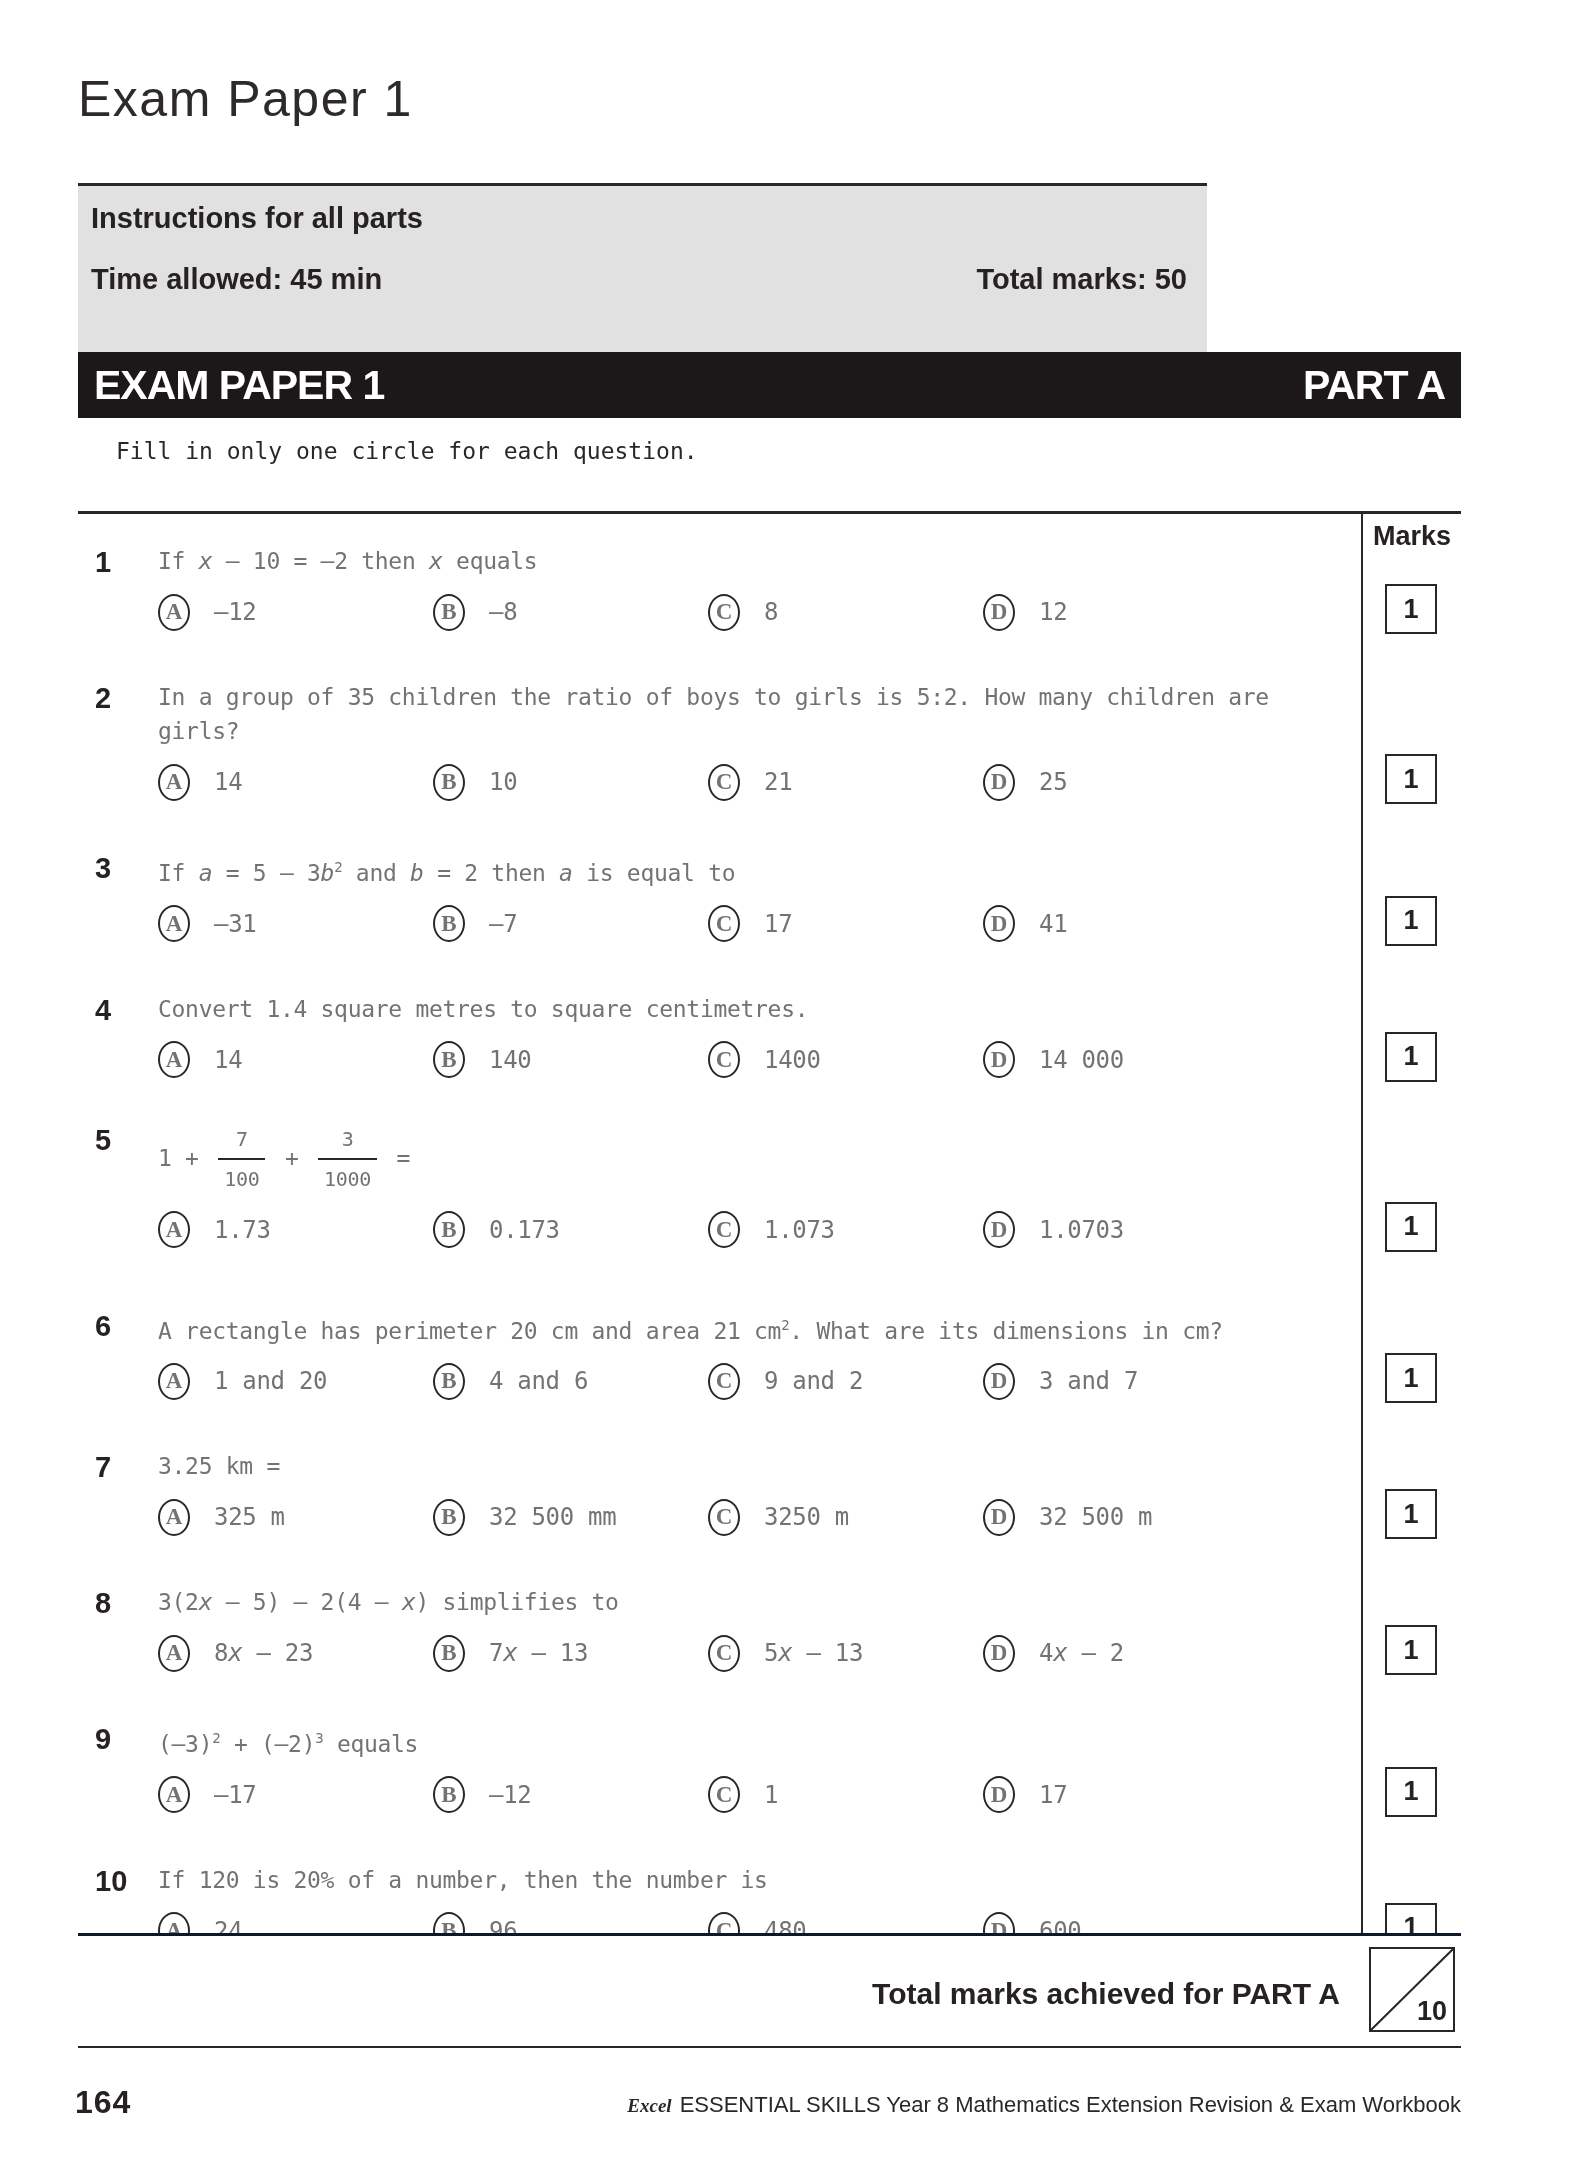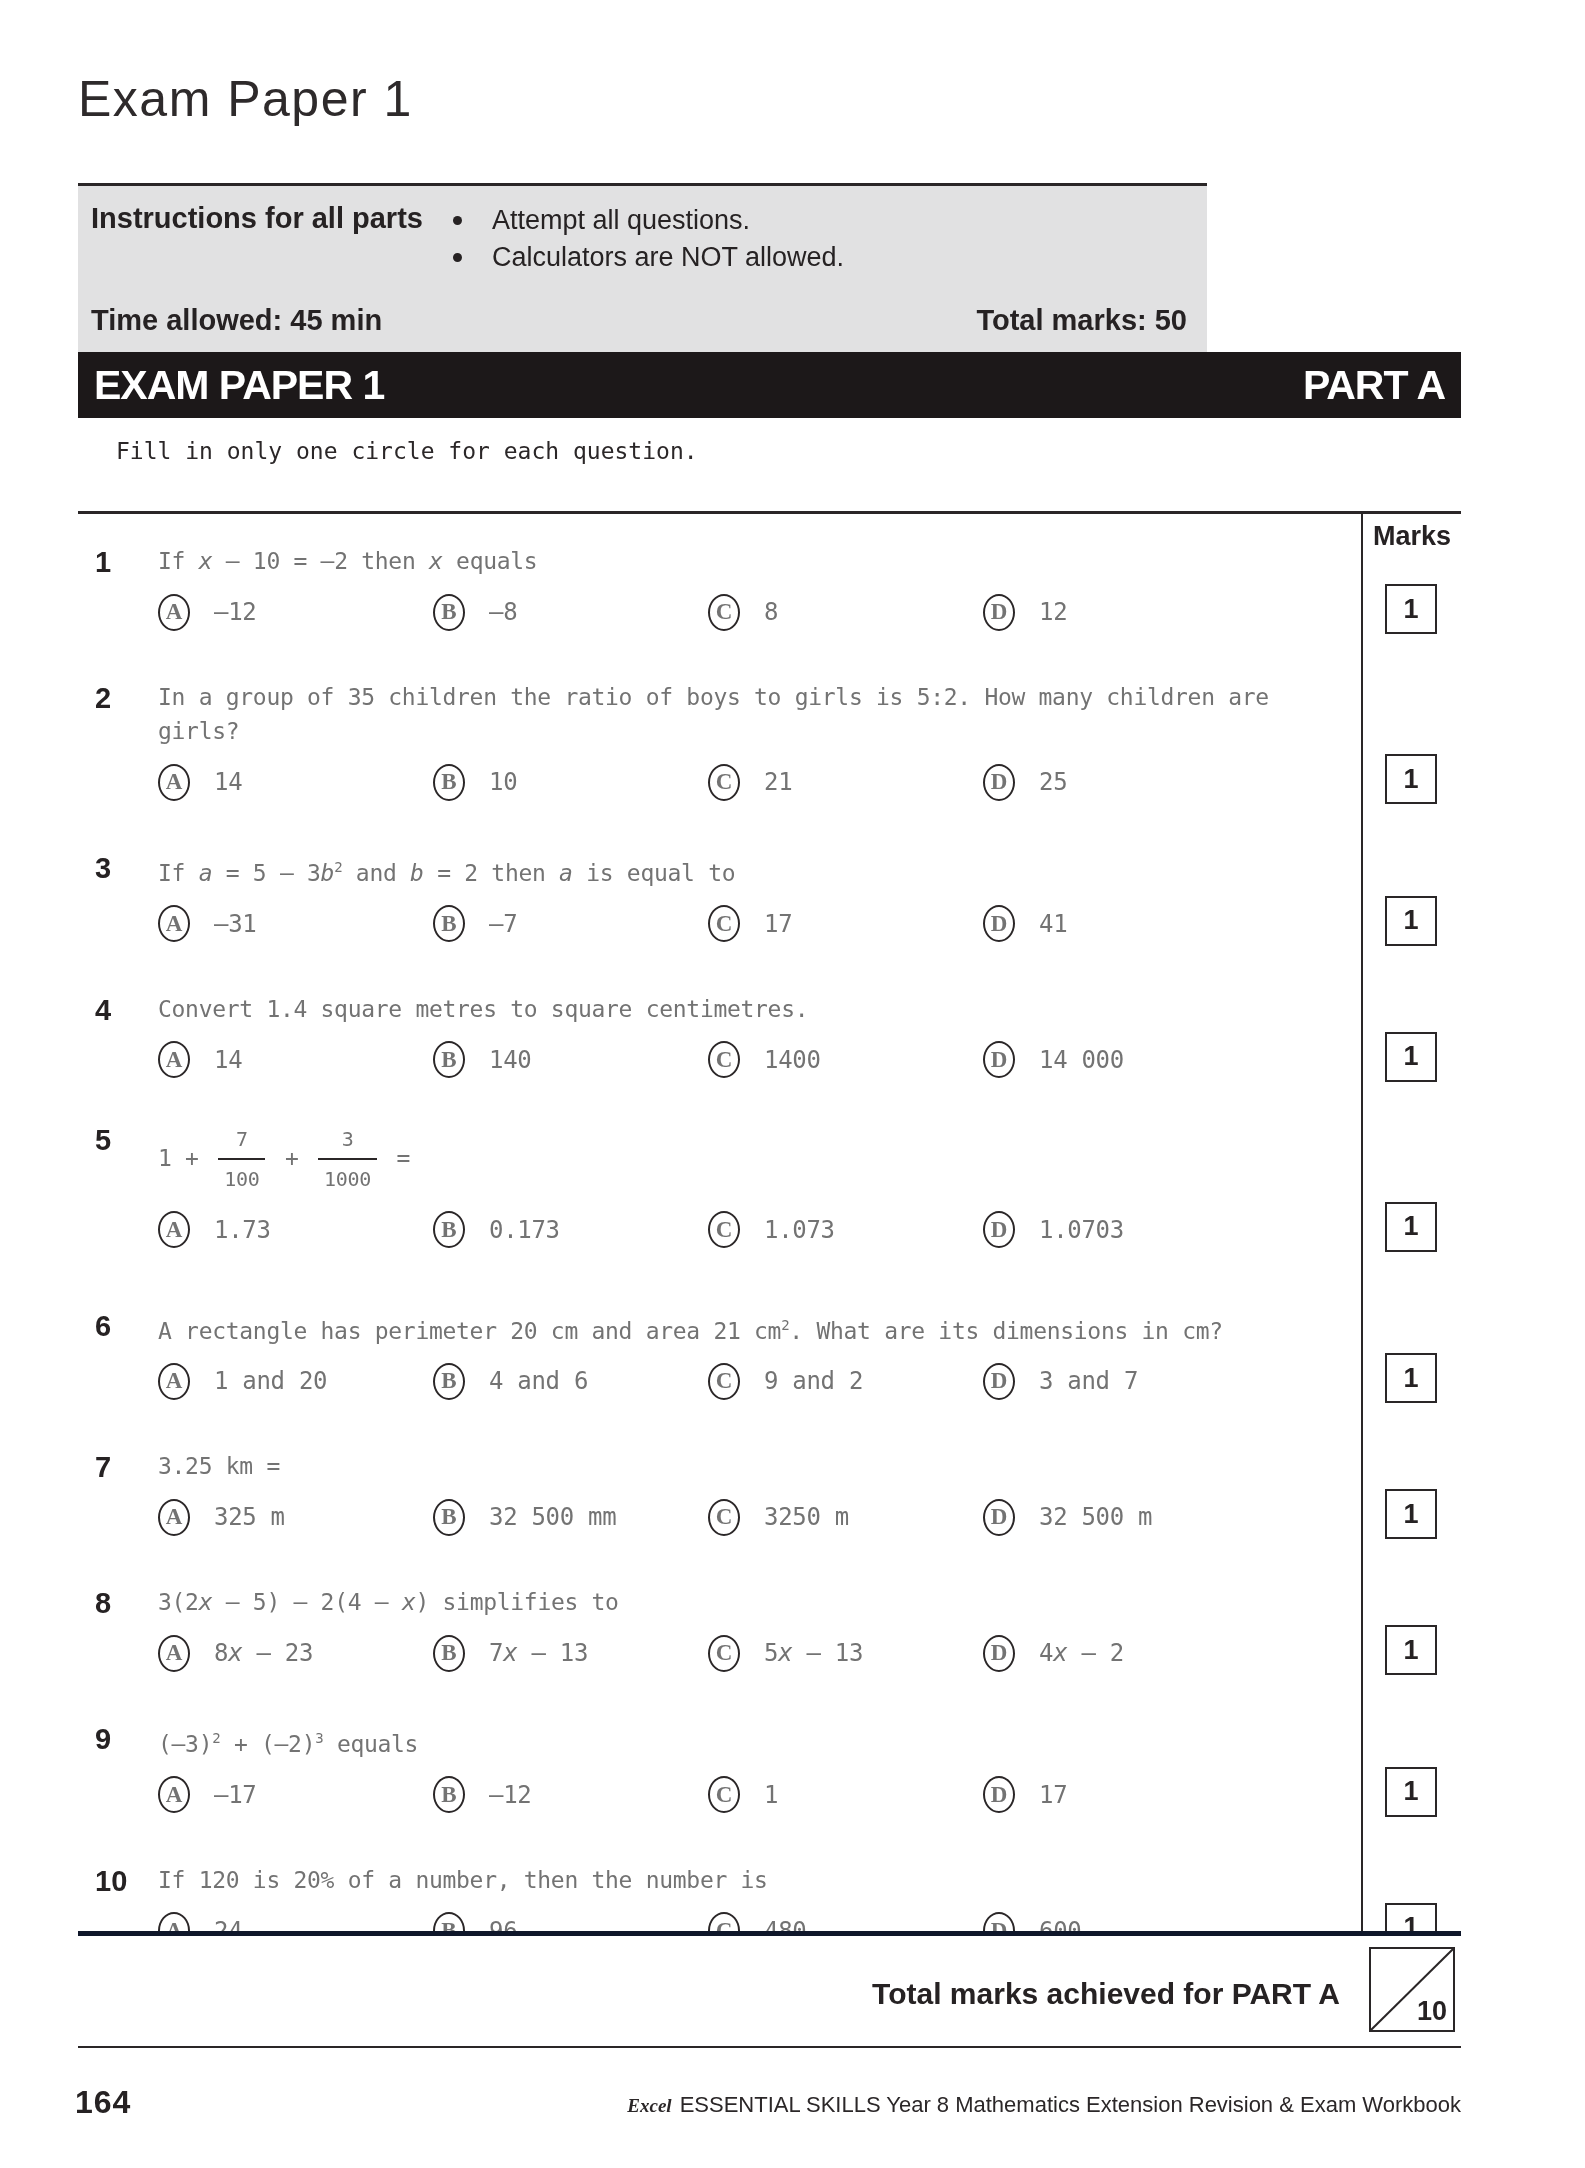--- a/index.html
+++ b/index.html
@@ -46,21 +46,21 @@
 
   
   .lead-text {
     left:78px; top:438px; font-size:23px;
     font-family:"DejaVu Sans Mono", monospace; color:#2b2728;margin-left:38px;
   }
 
   
   .qbox {
     left:78px; top:511px; width:1383px; height:1425px;
-    border-top:3px solid #2a2627; border-bottom:5px solid #0f172a;
+    border-top:3px solid #2a2627; border-bottom:3px solid #0f172a;
     overflow:hidden;
   }
   .marks-divider {
     position:absolute; left:1283px; top:0; bottom:0; width:2px;
     background:#2a2627;
   }
   .marks-header {
     position:absolute; left:1285px; top:7px; width:98px; text-align:center;
     font-size:27px; font-weight:700;
   }
@@ -118,30 +118,20 @@
   }
 </style>
 </head>
 <body>
 
 <div class="abs page-title">Exam Paper 1</div>
 
 <div class="abs instr-box">
   <div class="instr-row1">
     <div class="instr-label">Instructions for all parts</div>
-    <div class="bullets">
-      <div class="bullet">
-        <span class="bullet-dot"></span>
-        <span class="bullet-text">Attempt all questions.</span>
-      </div>
-      <div class="bullet">
-        <span class="bullet-dot"></span>
-        <span class="bullet-text">Calculators are NOT allowed.</span>
-      </div>
-    </div>
   </div>
   <div class="instr-row2">
     <span>Time allowed: 45 min</span>
     <span>Total marks: 50</span>
   </div>
 </div>
 
 <div class="abs section-bar">
   <span>EXAM PAPER 1</span>
   <span>PART A</span>

